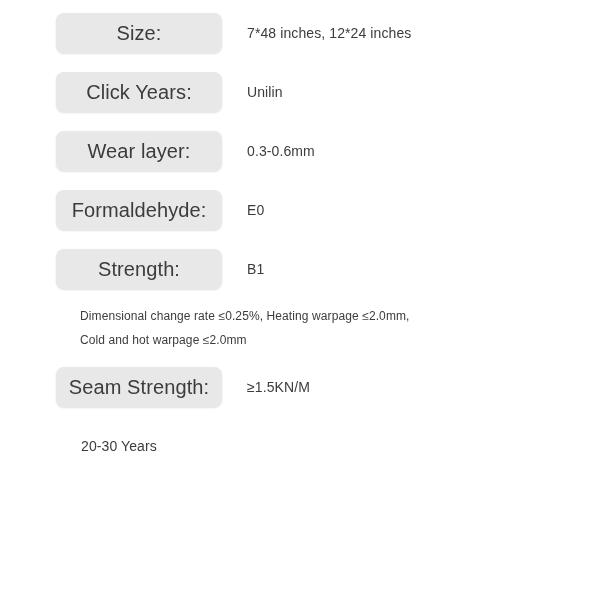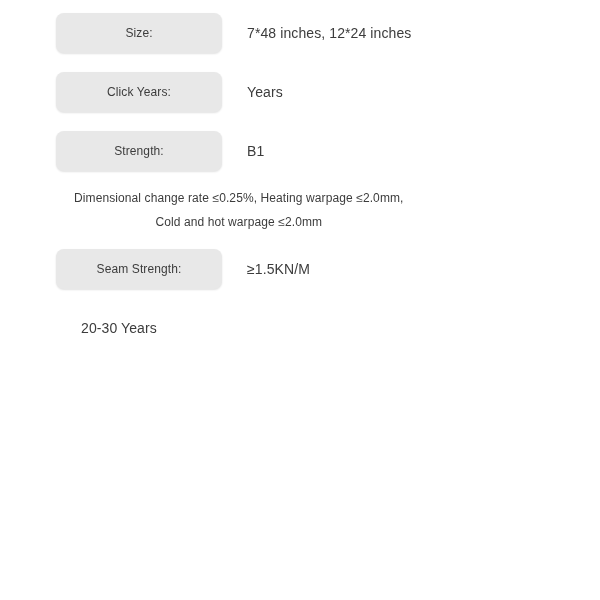--- a/index.html
+++ b/index.html
@@ -28,33 +28,32 @@
     width: 166px;
     height: 40px;
     background: #e8e8e8;
     border-radius: 8px;
     box-shadow: 0 1px 2px rgba(0,0,0,0.12);
     display: flex;
     align-items: center;
     justify-content: center;
   }
   .label-text {
-    font-size: 12px;
+    font-size: 20px;
     color: #3c3c3c;
     letter-spacing: 0.1px;
   }
   .value-text {
     margin-left: 25px;
     font-size: 14px;
     color: #3c3c3c;
     letter-spacing: 0.1px;
-    text-align: center;
   }
   .value-text.multiline {
-    margin-left: 18px;
+    margin-left: 24px;
     font-size: 12px;
     line-height: 24px;
     white-space: pre-line;
     max-width: 340px;
   }
 </style>
 </head>
 <body>
 
 <div class="spec-table">
@@ -63,24 +62,36 @@
     <div class="label-box">
       <span class="label-text">Size:</span>
     </div>
     <div class="value-text">7*48 inches, 12*24 inches</div>
   </div>
 
   <div class="spec-row">
     <div class="label-box">
       <span class="label-text">Click Years:</span>
     </div>
-    <div class="value-text">Years</div>
+    <div class="value-text">Unilin</div>
   </div>
 
+  <div class="spec-row">
+    <div class="label-box">
+      <span class="label-text">Wear layer:</span>
+    </div>
+    <div class="value-text">0.3-0.6mm</div>
+  </div>
 
+  <div class="spec-row">
+    <div class="label-box">
+      <span class="label-text">Formaldehyde:</span>
+    </div>
+    <div class="value-text">E0</div>
+  </div>
 
   <div class="spec-row">
     <div class="label-box">
       <span class="label-text">Strength:</span>
     </div>
     <div class="value-text">B1</div>
   </div>
 
 
 

